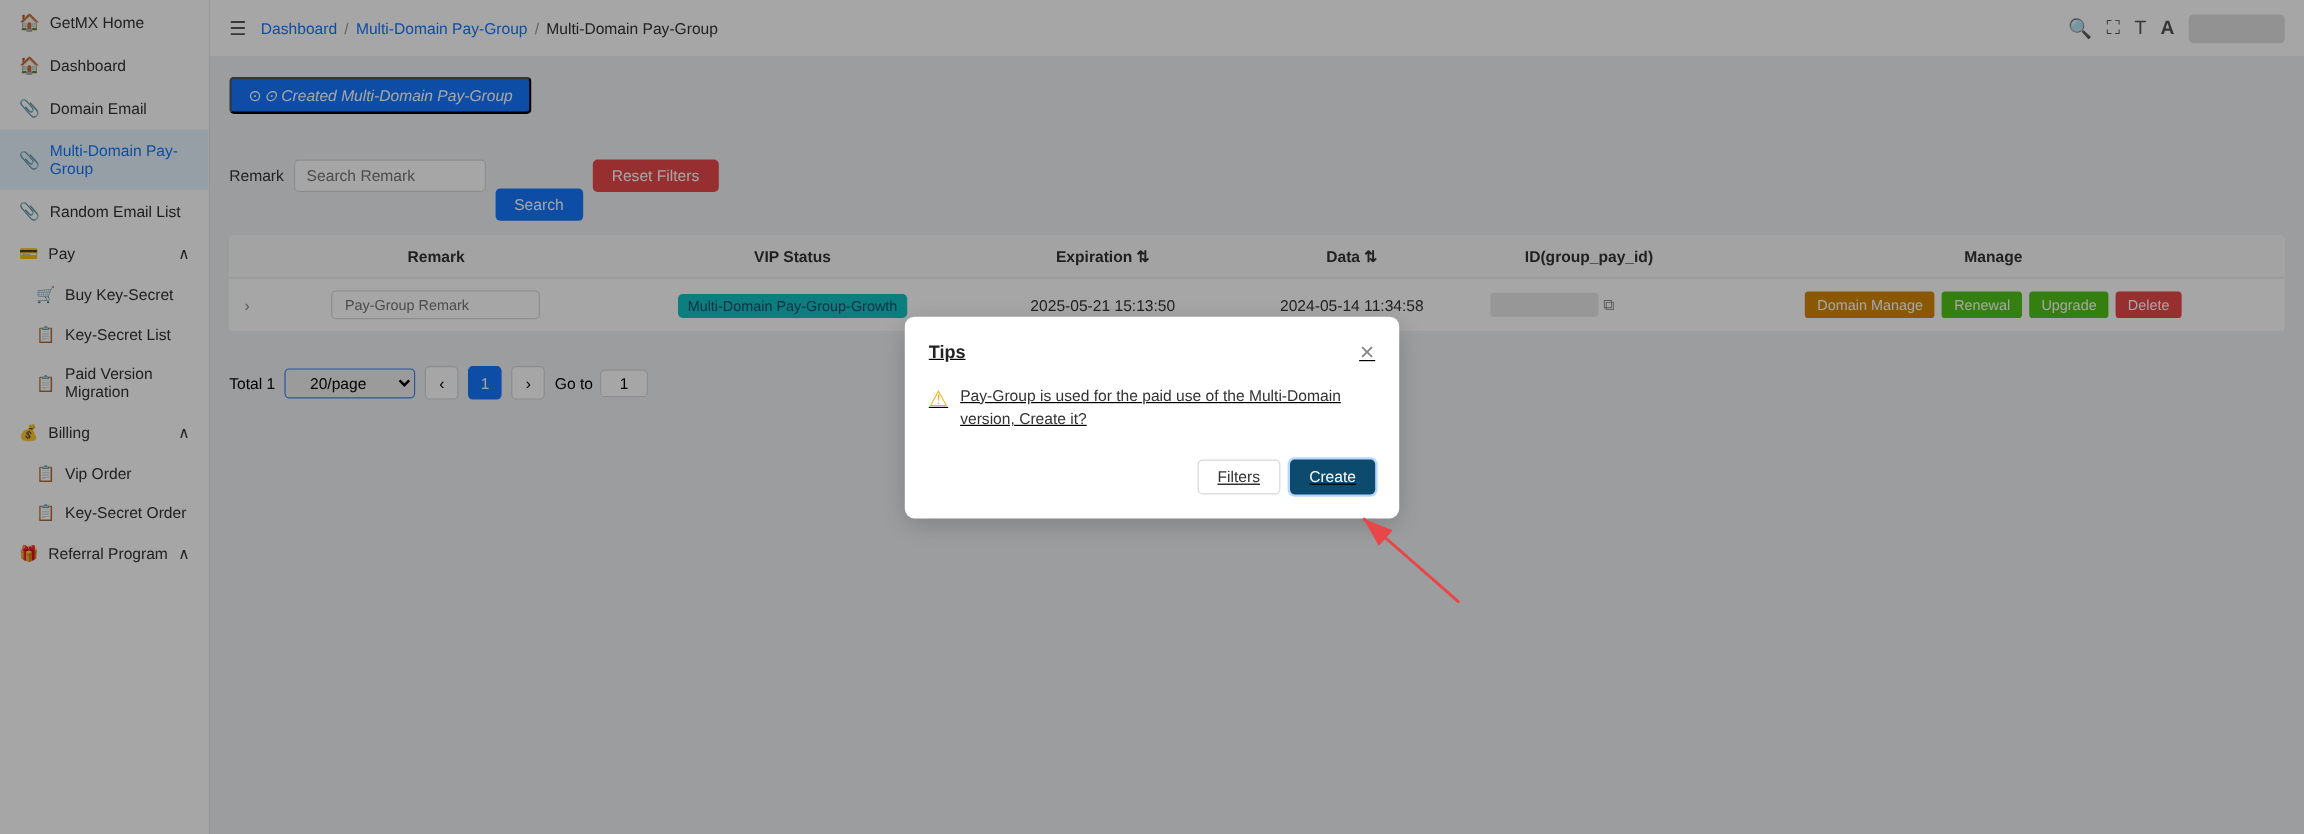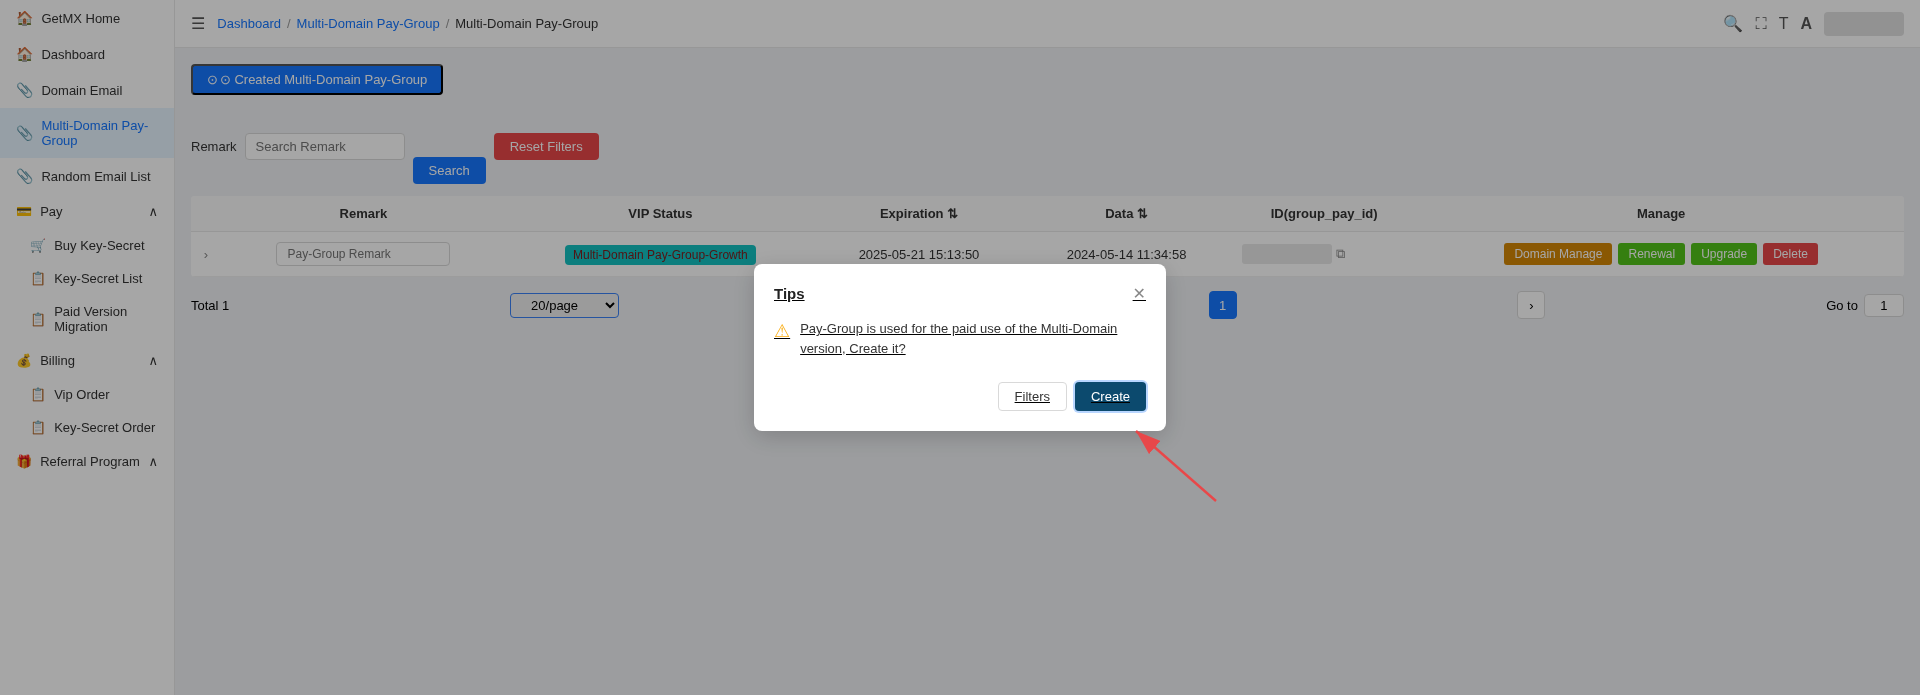--- a/index.html
+++ b/index.html
@@ -166,21 +166,21 @@
     .expand-arrow { cursor: pointer; color: #888; }
     .remark-input {
       border: 1px solid #d9d9d9;
       border-radius: 4px;
       padding: 4px 10px;
       width: 174px;
       font-size: 12px;
     }
     .vip-badge {
       background: #13c2c2;
-      color: #7f1d1d;
+      color: #0c4a6e;
       border-radius: 4px;
       padding: 3px 8px;
       font-size: 12px;
     }
     .id-bar {
       display: flex;
       align-items: center;
       gap: 4px;
     }
     .id-bar-inner {
@@ -194,23 +194,22 @@
     .btn-domain { background: #d48806; color: #fff; border: none; border-radius: 3px; padding: 4px 10px; cursor: pointer; font-size: 12px; }
     .btn-renewal { background: #52c41a; color: #fff; border: none; border-radius: 3px; padding: 4px 10px; cursor: pointer; font-size: 12px; }
     .btn-upgrade { background: #52c41a; color: #fff; border: none; border-radius: 3px; padding: 4px 10px; cursor: pointer; font-size: 12px; }
     .btn-delete { background: #e84749; color: #fff; border: none; border-radius: 3px; padding: 4px 10px; cursor: pointer; font-size: 12px; }
 
     
     .pagination {
       display: flex;
       align-items: center;
       gap: 8px;
-      margin-top: 14px;
-      font-size: 13px;
-      justify-content: space-between;
+      margin-top: 28px;
+      font-size: 13px;
     }
     .page-select {
       border: 1px solid #3b82f6;
       border-radius: 4px;
       padding: 3px 16px;
       font-size: 13px;
     }
     .page-btn {
       width: 28px;
       height: 28px;
@@ -388,21 +387,21 @@
       <span class="header-icon" style="font-weight:bold;">A</span>
       <span style="width:80px;height:24px;background:#e0e0e0;border-radius:4px;display:inline-block;"></span>
     </div>
   </header>
 
   <div class="content">
 
     <div>
       <button class="created-badge">
         <span>⊙</span>
-        <span style="margin-left:-4px;">⊙ Created Multi-Domain Pay-Group</span>
+        <span style="margin-left:-4px;font-style:italic;">⊙ Created Multi-Domain Pay-Group</span>
       </button>
     </div>
 
     <div class="filter-bar">
       <span class="filter-label">Remark</span>
       <input class="filter-input" type="text" placeholder="Search Remark" style="">
       <button class="btn-search">Search</button>
       <button class="btn-reset">Reset Filters</button>
     </div>
 

